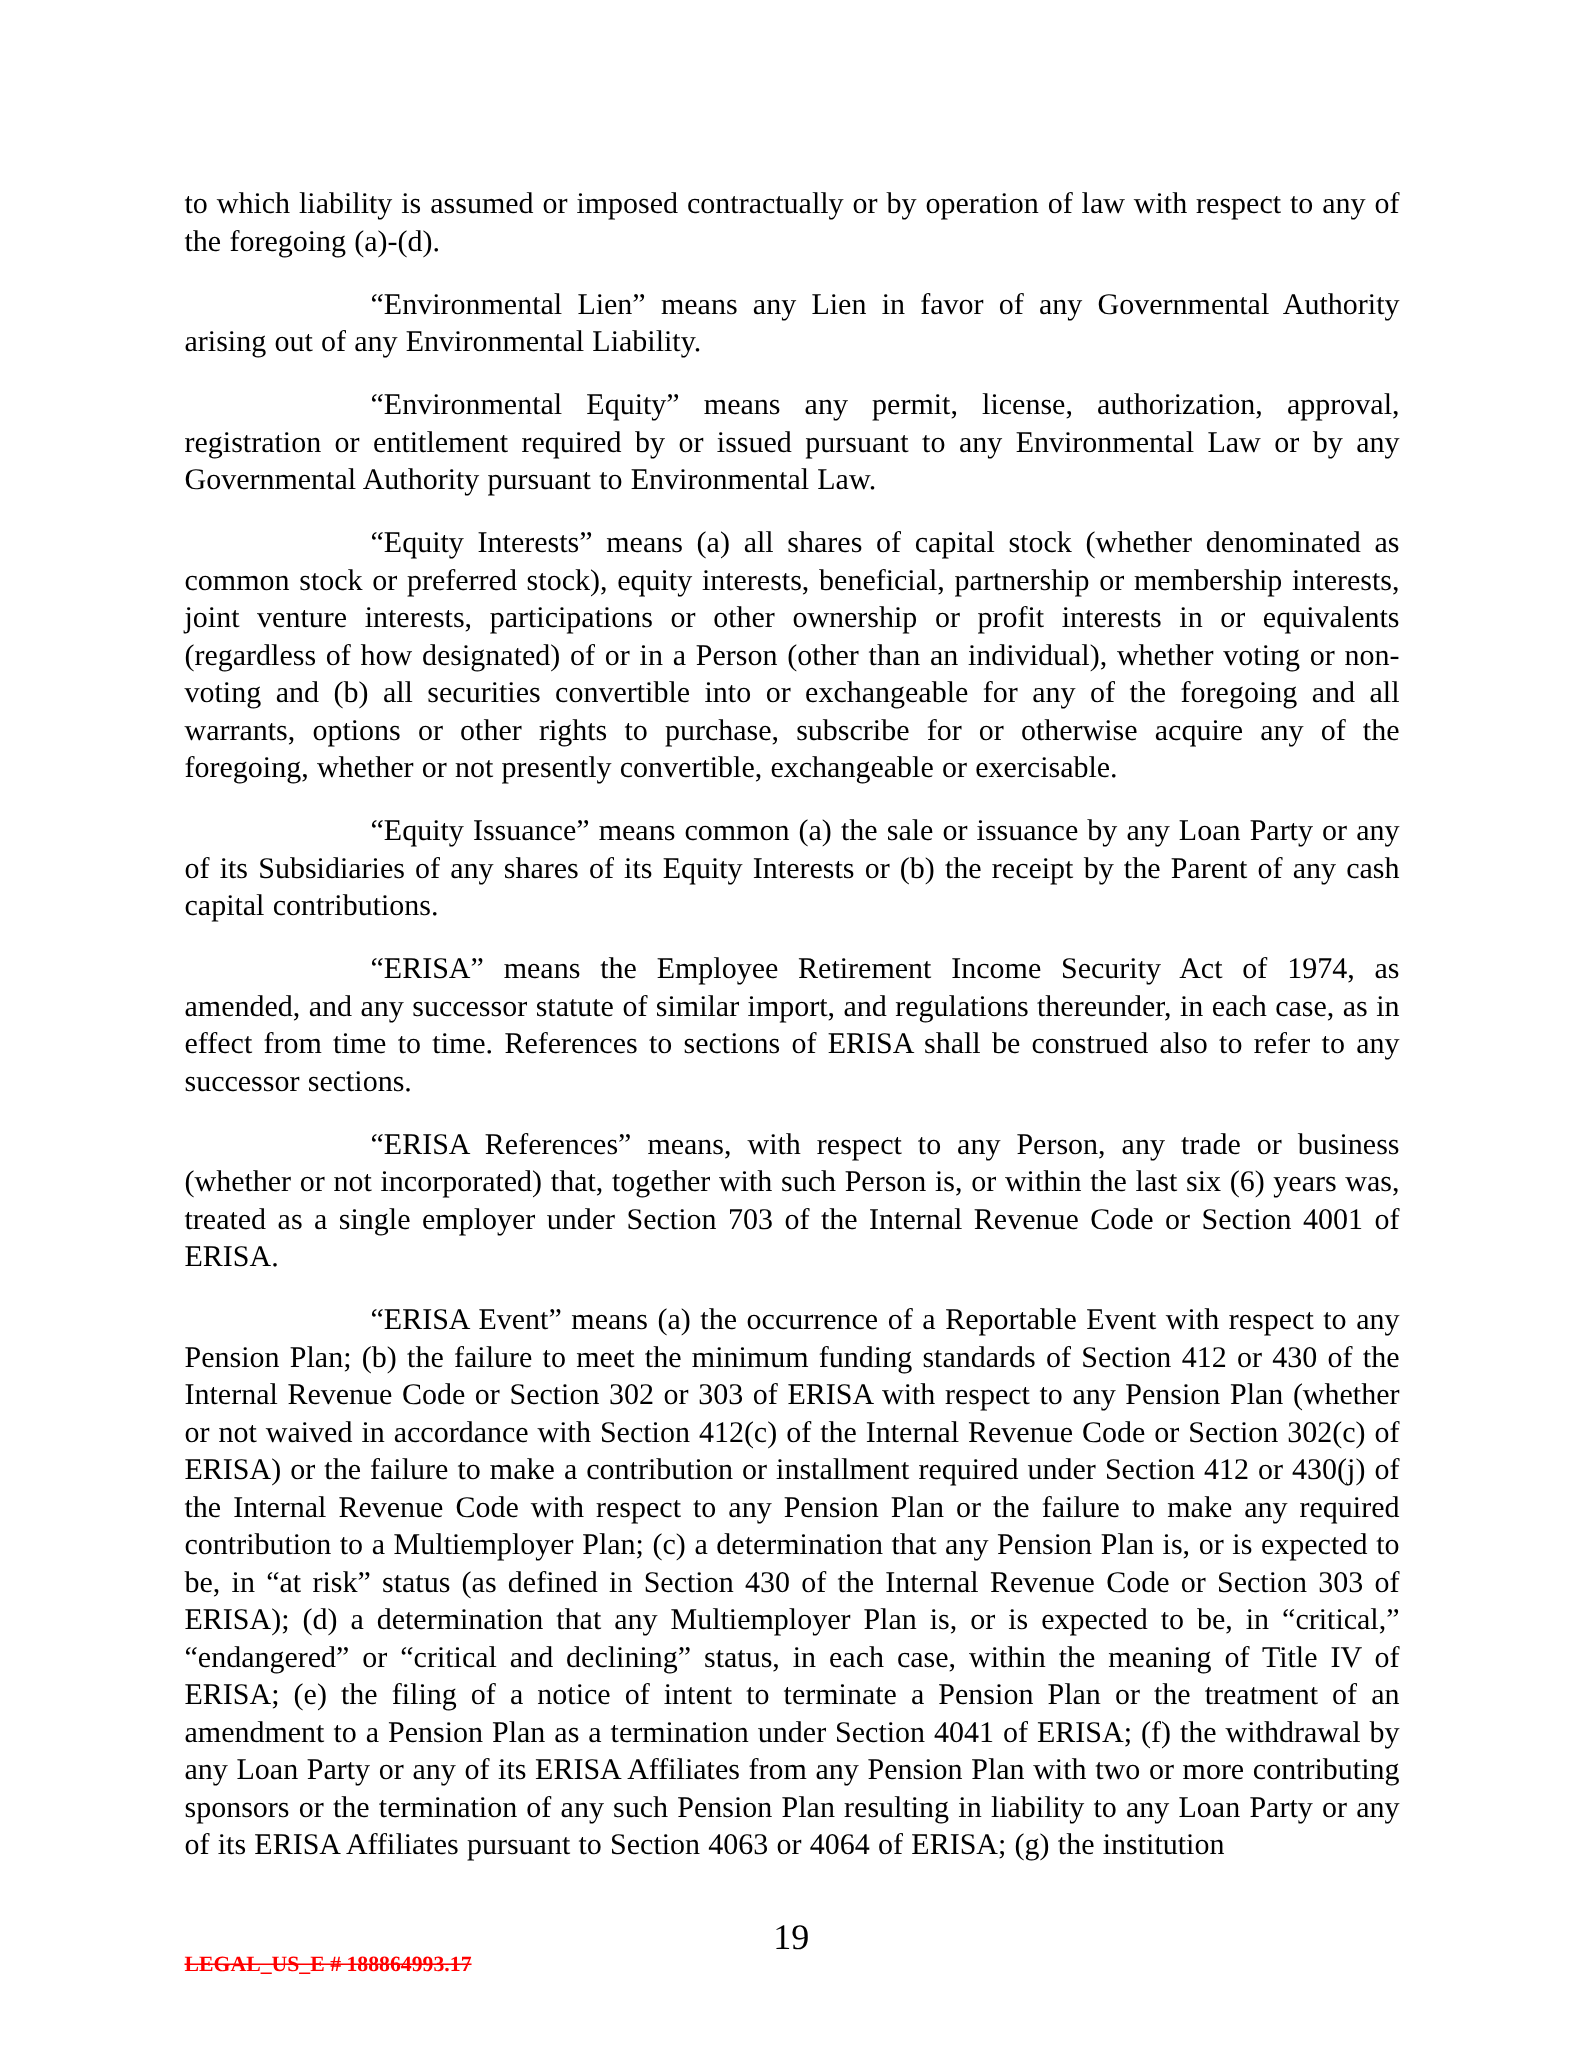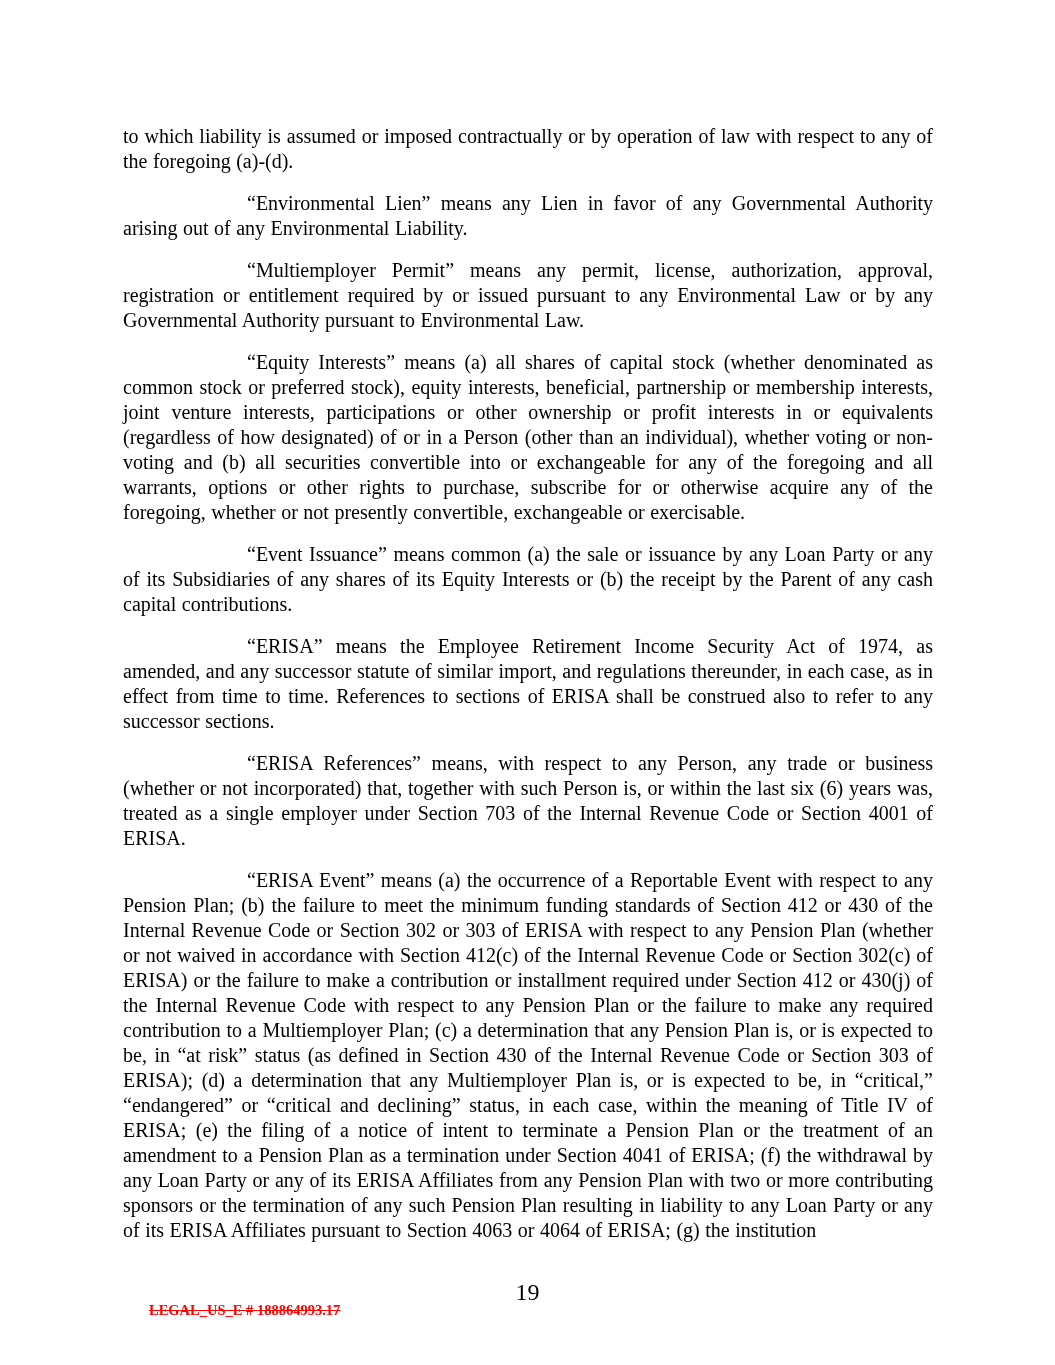--- a/index.html
+++ b/index.html
@@ -46,35 +46,34 @@
   }
   .footer-id {
     position: absolute;
     left: 123px;
     top: 1302px;
     font-size: 14.5px;
     line-height: 17px;
     font-weight: bold;
     color: #ff0000;
     text-decoration: line-through;
-    margin-left: 26px;
   }
 </style>
 </head>
 <body>
 
 <div class="page">
 
   <main class="body-text">
 
   <p class="para"><span>to which liability is assumed or imposed contractually or by operation of law with respect to any of the foregoing (a)-(d).</span></p>
       <p class="para indent"><span>“</span><span class="defined-term">Environmental Lien</span><span>” means any Lien in favor of any Governmental Authority arising out of any Environmental Liability.</span></p>
-      <p class="para indent"><span>“</span><span class="defined-term">Multiemployer Permit</span><span>” means any permit, license, authorization, approval, registration or entitlement required by or issued pursuant to any Environmental Law or by any Governmental Authority pursuant to Environmental Law.</span></p>
+      <p class="para indent"><span>“</span><span class="defined-term">Environmental Equity</span><span>” means any permit, license, authorization, approval, registration or entitlement required by or issued pursuant to any Environmental Law or by any Governmental Authority pursuant to Environmental Law.</span></p>
       <p class="para indent"><span>“</span><span class="defined-term">Equity Interests</span><span>” means (a) all shares of capital stock (whether denominated as common stock or preferred stock), equity interests, beneficial, partnership or membership interests, joint venture interests, participations or other ownership or profit interests in or equivalents (regardless of how designated) of or in a Person (other than an individual), whether voting or non-voting and (b) all securities convertible into or exchangeable for any of the foregoing and all warrants, options or other rights to purchase, subscribe for or otherwise acquire any of the foregoing, whether or not presently convertible, exchangeable or exercisable.</span></p>
-      <p class="para indent"><span>“</span><span class="defined-term">Event Issuance</span><span>” means common (a) the sale or issuance by any Loan Party or any of its Subsidiaries of any shares of its Equity Interests or (b) the receipt by the Parent of any cash capital contributions.</span></p>
+      <p class="para indent"><span>“</span><span class="defined-term">Equity Issuance</span><span>” means common (a) the sale or issuance by any Loan Party or any of its Subsidiaries of any shares of its Equity Interests or (b) the receipt by the Parent of any cash capital contributions.</span></p>
       <p class="para indent"><span>“</span><span class="defined-term">ERISA</span><span>” means the Employee Retirement Income Security Act of 1974, as amended, and any successor statute of similar import, and regulations thereunder, in each case, as in effect from time to time.  References to sections of ERISA shall be construed also to refer to any successor sections.</span></p>
       <p class="para indent"><span>“</span><span class="defined-term">ERISA References</span><span>” means, with respect to any Person, any trade or business (whether or not incorporated) that, together with such Person is, or within the last six (6) years was, treated as a single employer under Section 703 of the Internal Revenue Code or Section 4001 of ERISA.</span></p>
       <p class="para indent"><span>“</span><span class="defined-term">ERISA Event</span><span>” means (a) the occurrence of a Reportable Event with respect to any Pension Plan; (b) the failure to meet the minimum funding standards of Section 412 or 430 of the Internal Revenue Code or Section 302 or 303 of ERISA with respect to any Pension Plan (whether or not waived in accordance with Section 412(c) of the Internal Revenue Code or Section 302(c) of ERISA) or the failure to make a contribution or installment required under Section 412 or 430(j) of the Internal Revenue Code with respect to any Pension Plan or the failure to make any required contribution to a Multiemployer Plan; (c) a determination that any Pension Plan is, or is expected to be, in “at risk” status (as defined in Section 430 of the Internal Revenue Code or Section 303 of ERISA); (d) a determination that any Multiemployer Plan is, or is expected to be, in “critical,” “endangered” or “critical and declining” status, in each case, within the meaning of Title IV of ERISA; (e) the filing of a notice of intent to terminate a Pension Plan or the treatment of an amendment to a Pension Plan as a termination under Section 4041 of ERISA; (f) the withdrawal by any Loan Party or any of its ERISA Affiliates from any Pension Plan with two or more contributing sponsors or the termination of any such Pension Plan resulting in liability to any Loan Party or any of its ERISA Affiliates pursuant to Section 4063 or 4064 of ERISA; (g) the institution</span></p>
     </main>
 
   <div class="page-number">19</div>
 
   <div class="footer-id">LEGAL_US_E # 188864993.17</div>
 
 </div>

